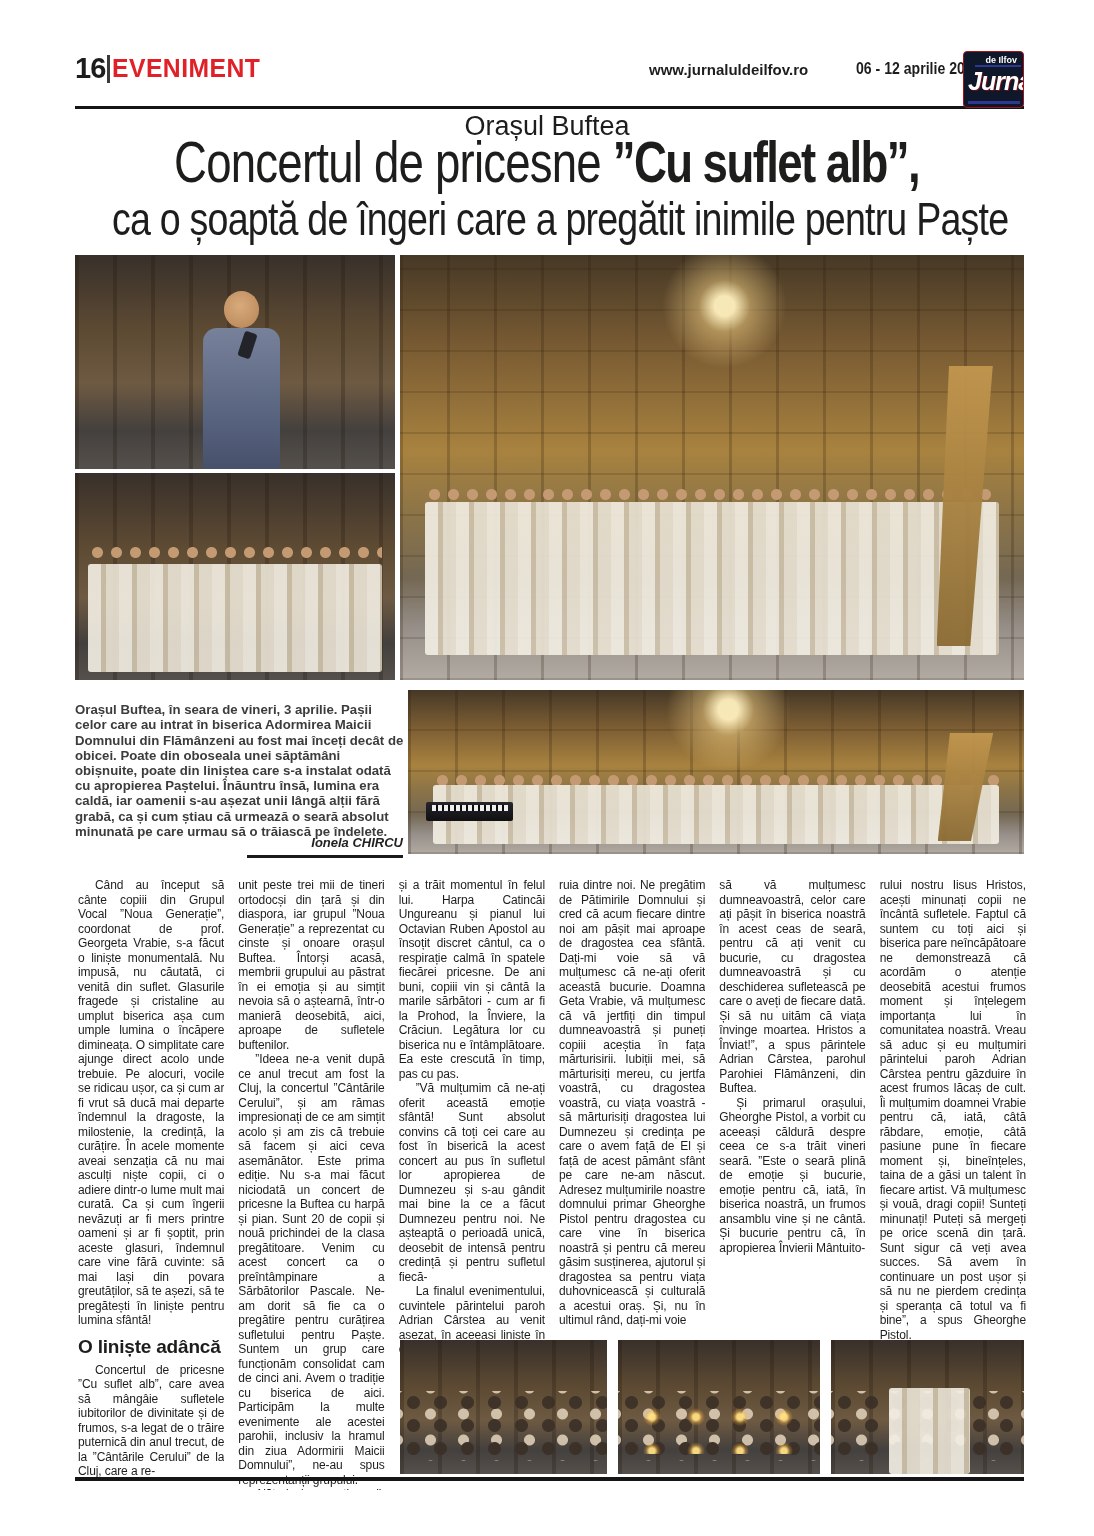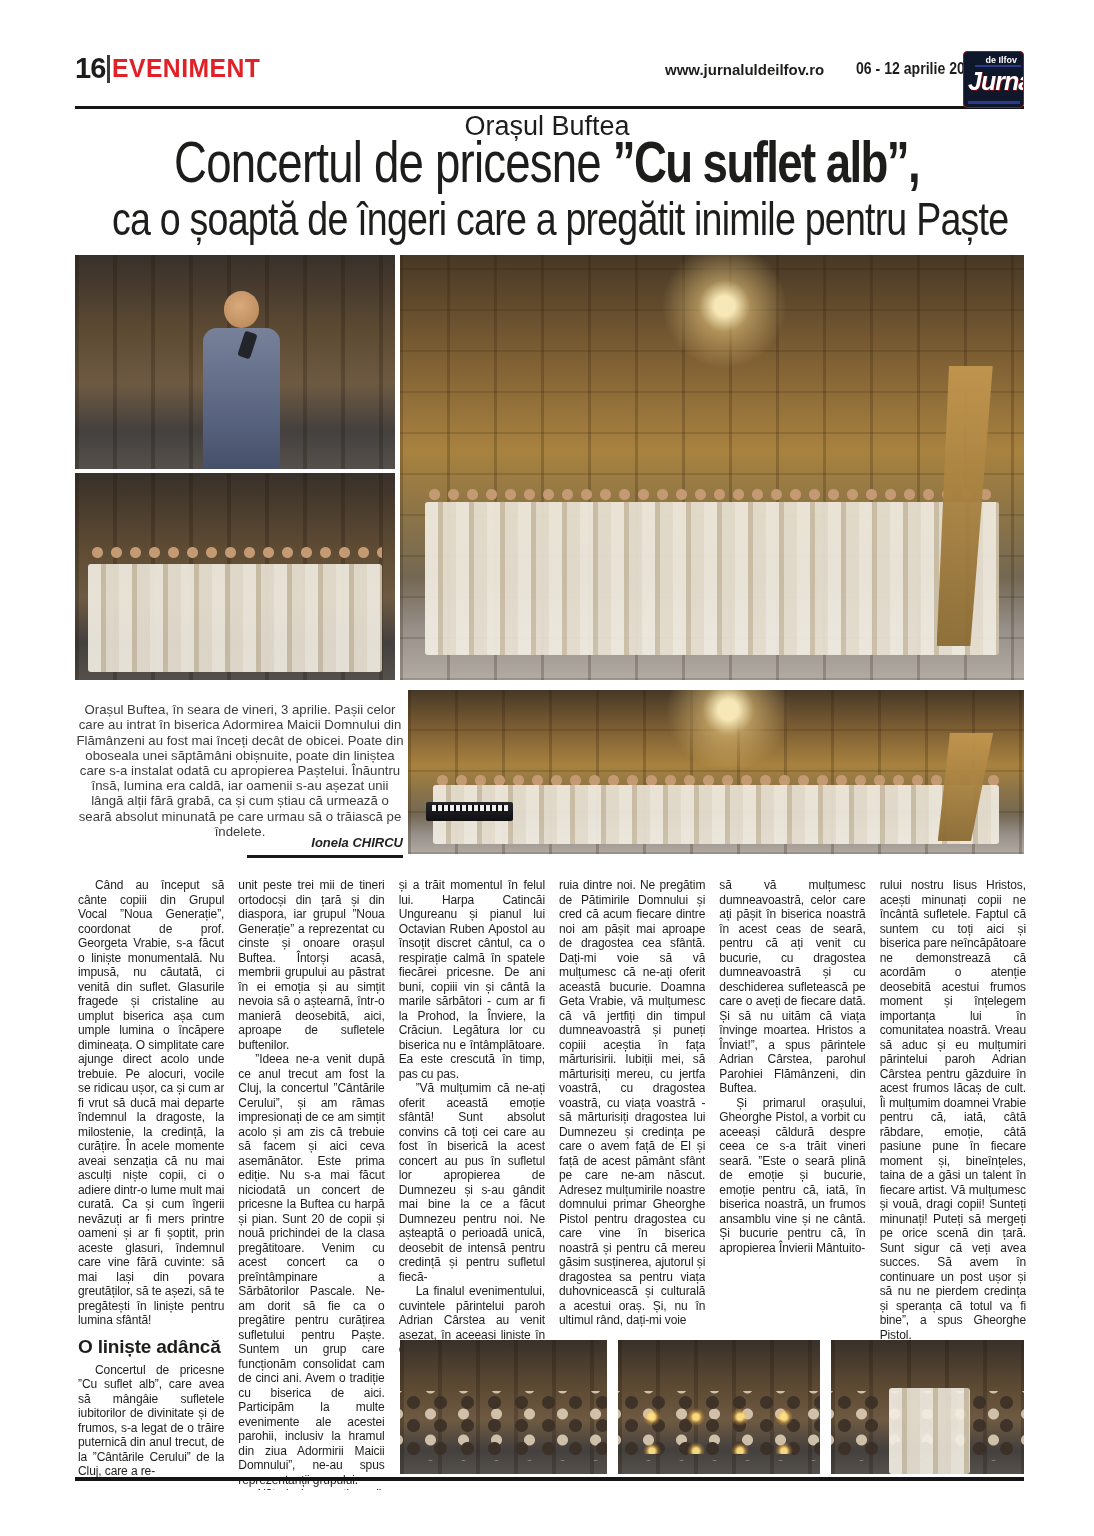--- a/index.html
+++ b/index.html
@@ -5,21 +5,21 @@
   html,body{margin:0;padding:0;background:#e9e9e9;}
   .page{
     position:relative;width:1094px;height:1536px;margin:0 auto;background:#ffffff;
     font-family:"Liberation Sans","DejaVu Sans",sans-serif;color:#1d1d1b;overflow:hidden;
   }
   
   .mast-left{position:absolute;left:75px;top:52px;display:flex;align-items:center;gap:2px;}
   .page-num{font-size:29px;font-weight:800;letter-spacing:-1px;}
   .mast-divider{width:3px;height:28px;background:#3a3a3a;}
   .section-label{font-size:26px;font-weight:800;color:#e02128;letter-spacing:.5px;transform:scaleX(.95);transform-origin:left;}
-  .website{position:absolute;left:649px;top:61px;font-size:15px;font-weight:700;margin-left:16px;}
+  .website{position:absolute;left:649px;top:61px;font-size:15px;font-weight:700;}
   .issue-date{position:absolute;left:856px;top:60px;font-size:16px;font-weight:600;transform:scaleX(.88);transform-origin:left;white-space:nowrap;}
   .logo{position:absolute;left:963px;top:51px;width:61px;height:57px;background:#0f172a;border-radius:4px;z-index:6;overflow:hidden;padding:3px 2px 0 4px;box-sizing:border-box;border:1px solid #a51218;}
   .logo-small{display:block;color:#fff;font-size:9px;font-weight:800;text-align:right;padding-right:4px;border-bottom:2px solid #2b3990;width:80%;margin-left:auto;}
   .logo-main{display:block;color:#fff;font-size:25px;font-weight:800;font-style:italic;white-space:nowrap;letter-spacing:-1px;text-shadow:1px 1px 0 #7a0d12;}
   .logo-bluebar{position:absolute;left:4px;bottom:3px;width:52px;height:3px;background:#2b3990;}
   .mast-rule{position:absolute;left:75px;top:106px;width:949px;height:3px;background:#151515;}
   
   .kicker{position:absolute;left:0;top:111px;width:100%;text-align:center;font-size:27px;font-weight:500;letter-spacing:0;}
   .headline{position:absolute;left:0;top:134px;width:100%;text-align:center;line-height:1;}
   .hl-line{display:inline-block;transform:scaleX(.8);transform-origin:center;white-space:nowrap;}
@@ -49,21 +49,21 @@
   .mic{position:absolute;left:52%;top:36%;width:4%;height:12%;background:#23242a;border-radius:3px;transform:rotate(18deg);}
   .keyboard{position:absolute;left:3%;bottom:20%;width:14%;height:12%;background:linear-gradient(180deg,#26262b,#101013);border-radius:2px;}
   .keyboard::after{content:"";position:absolute;left:6%;top:18%;width:88%;height:30%;background:repeating-linear-gradient(90deg,#efefef 0 4px,#0c0c0c 4px 6px);}
   .harp{position:absolute;right:5%;bottom:8%;width:9%;height:66%;background:linear-gradient(180deg,#c2964e,#8a6a32);clip-path:polygon(22% 0,100% 0,60% 100%,0 100%);opacity:.95;}
   .crowd{position:absolute;left:0;right:0;top:38%;height:52%;opacity:.9;background-image:
       radial-gradient(circle,#3b3027 6px,rgba(0,0,0,0) 7px),
       radial-gradient(circle,#ddcdb6 5px,rgba(0,0,0,0) 6px);
       background-size:27px 23px,33px 26px;background-position:0 0,14px 10px;}
   .candle-glows{position:absolute;left:6%;right:6%;top:45%;height:40%;background-image:radial-gradient(circle,rgba(255,224,130,.95) 3px,rgba(255,180,60,.35) 6px,rgba(0,0,0,0) 9px);background-size:44px 34px;}
   
-  .intro{position:absolute;left:75px;top:689px;width:330px;font-size:13.2px;line-height:15.2px;color:#3c3c3c;text-align:center;}
+  .intro{position:absolute;left:75px;top:689px;width:330px;font-size:13.2px;line-height:15.2px;color:#3c3c3c;text-align:left;font-weight:bold;}
   .byline{position:absolute;left:75px;top:835px;width:328px;text-align:right;font-size:13px;font-weight:700;font-style:italic;color:#222;}
   .byline-rule{position:absolute;left:247px;top:855px;width:156px;height:2.5px;background:#1a1a1a;}
   
   .cols{position:absolute;left:78px;top:858px;width:948px;display:flex;gap:14px;margin-top:20px;}
   .col{flex:1;font-size:12px;line-height:14.5px;text-align:justify;overflow:hidden;letter-spacing:-.1px;color:#1d1d1b;}
   .col-tall{height:612px;}
   .col-short{height:476px;}
   .col p{margin:0;}
   .indent{text-indent:17px;}
   .col-h{font-size:19px;font-weight:800;margin:9px 0 7px;text-align:left;letter-spacing:-.2px;line-height:19px;}

